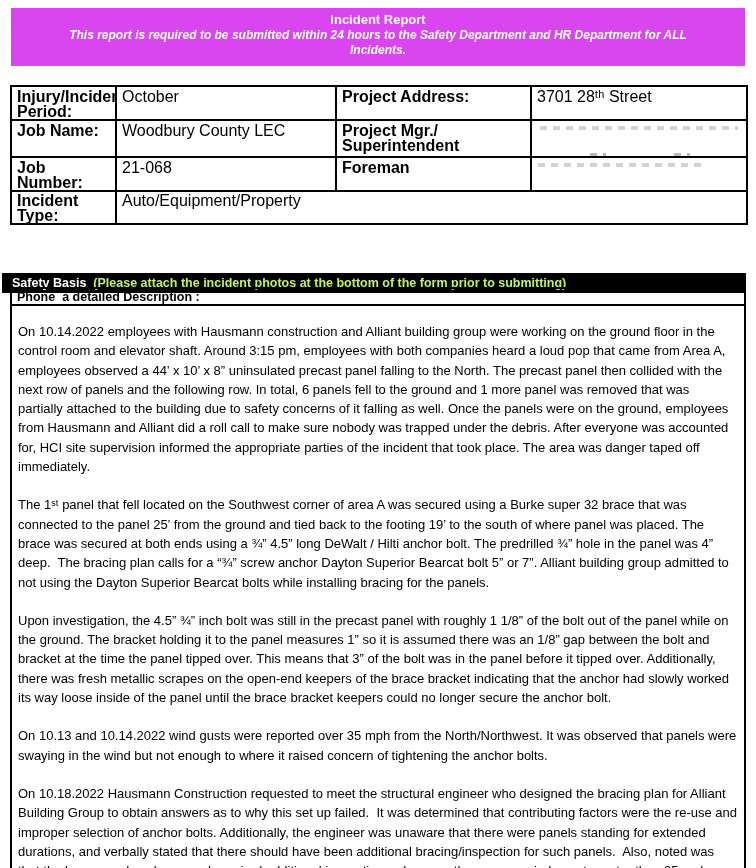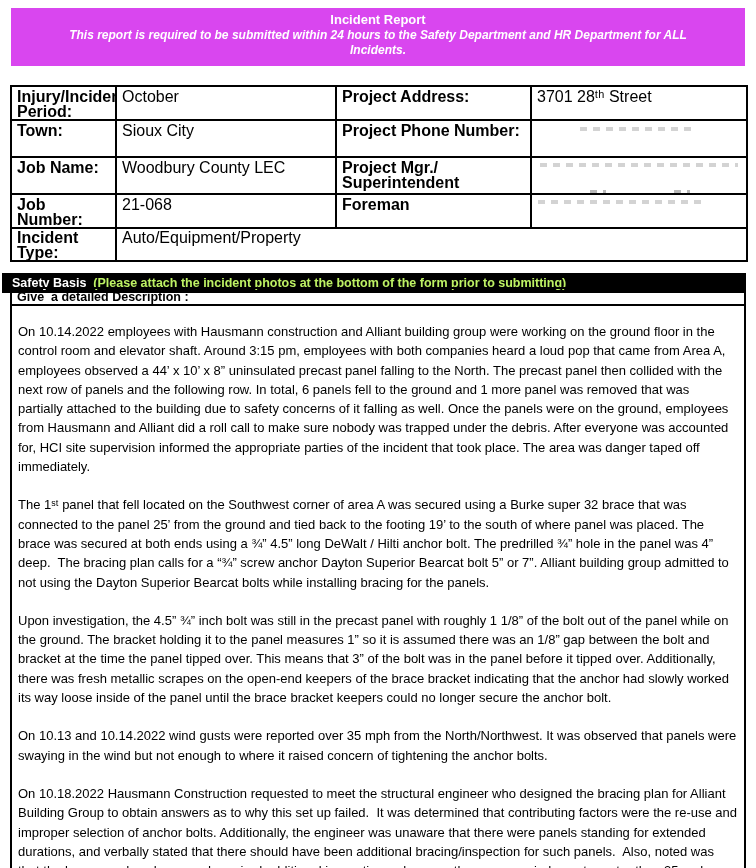--- a/index.html
+++ b/index.html
@@ -109,28 +109,20 @@
       <col style="width:153px">
   </colgroup>
   <tbody>
     <tr style="height:34px">
       <td class="lbl">Injury/Incident Period:</td>
       <td>October</td>
       <td class="lbl" colspan="2">Project Address:</td>
       <td colspan="2">3701 28ᵗʰ Street</td>
     </tr>
     <tr style="height:37px">
-      <td class="lbl">Town:</td>
-      <td>Sioux City</td>
-      <td class="lbl" colspan="2">Project Phone Number:</td>
-      <td colspan="2">
-        <span class="smudge" style="top:6px; left:48px; width:115px;"></span>
-      </td>
-    </tr>
-    <tr style="height:37px">
       <td class="lbl">Job Name:</td>
       <td>Woodbury County LEC</td>
       <td class="lbl" colspan="2">Project Mgr./ Superintendent</td>
       <td colspan="2">
         <span class="smudge" style="top:5px; left:8px; width:198px;"></span>
         <span class="smudge" style="top:32px; left:58px; width:16px; opacity:.8;"></span>
         <span class="smudge" style="top:32px; left:142px; width:16px; opacity:.8;"></span>
       </td>
     </tr>
     <tr style="height:34px">
@@ -146,21 +138,21 @@
       <td colspan="5" style="padding-top:1px">Auto/Equipment/Property</td>
     </tr>
   </tbody>
 </table>
 
 <div class="safety-bar">
   <span>Safety Basis</span>
   <span class="safety-notice" style="color:#bef264">(Please attach the incident photos at the bottom of the form prior to submitting)</span>
 </div>
 
-<div class="give-row">Give  a detailed Description :</div>
+<div class="give-row">Phone  a detailed Description :</div>
 
 <div class="desc-box">
   <p>On 10.14.2022 employees with Hausmann construction and Alliant building group were working on the ground floor in the control room and elevator shaft. Around 3:15 pm, employees with both companies heard a loud pop that came from Area A, employees observed a 44’ x 10’ x 8” uninsulated precast panel falling to the North. The precast panel then collided with the next row of panels and the following row. In total, 6 panels fell to the ground and 1 more panel was removed that was partially attached to the building due to safety concerns of it falling as well. Once the panels were on the ground, employees from Hausmann and Alliant did a roll call to make sure nobody was trapped under the debris. After everyone was accounted for, HCI site supervision informed the appropriate parties of the incident that took place. The area was danger taped off immediately.</p>
   <p>The 1ˢᵗ panel that fell located on the Southwest corner of area A was secured using a Burke super 32 brace that was connected to the panel 25’ from the ground and tied back to the footing 19’ to the south of where panel was placed. The brace was secured at both ends using a ¾” 4.5” long DeWalt / Hilti anchor bolt. The predrilled ¾” hole in the panel was 4” deep.  The bracing plan calls for a “¾” screw anchor Dayton Superior Bearcat bolt 5” or 7”. Alliant building group admitted to not using the Dayton Superior Bearcat bolts while installing bracing for the panels.</p>
   <p>Upon investigation, the 4.5” ¾” inch bolt was still in the precast panel with roughly 1 1/8” of the bolt out of the panel while on the ground. The bracket holding it to the panel measures 1” so it is assumed there was an 1/8” gap between the bolt and bracket at the time the panel tipped over. This means that 3” of the bolt was in the panel before it tipped over. Additionally, there was fresh metallic scrapes on the open-end keepers of the brace bracket indicating that the anchor had slowly worked its way loose inside of the panel until the brace bracket keepers could no longer secure the anchor bolt.</p>
   <p>On 10.13 and 10.14.2022 wind gusts were reported over 35 mph from the North/Northwest. It was observed that panels were swaying in the wind but not enough to where it raised concern of tightening the anchor bolts.</p>
   <p>On 10.18.2022 Hausmann Construction requested to meet the structural engineer who designed the bracing plan for Alliant Building Group to obtain answers as to why this set up failed.  It was determined that contributing factors were the re-use and improper selection of anchor bolts. Additionally, the engineer was unaware that there were panels standing for extended durations, and verbally stated that there should have been additional bracing/inspection for such panels.  Also, noted was that the braces and anchors used required additional inspections whenever there was a wind event greater than 35 mph.</p>
 </div>
 
 </body></html>

